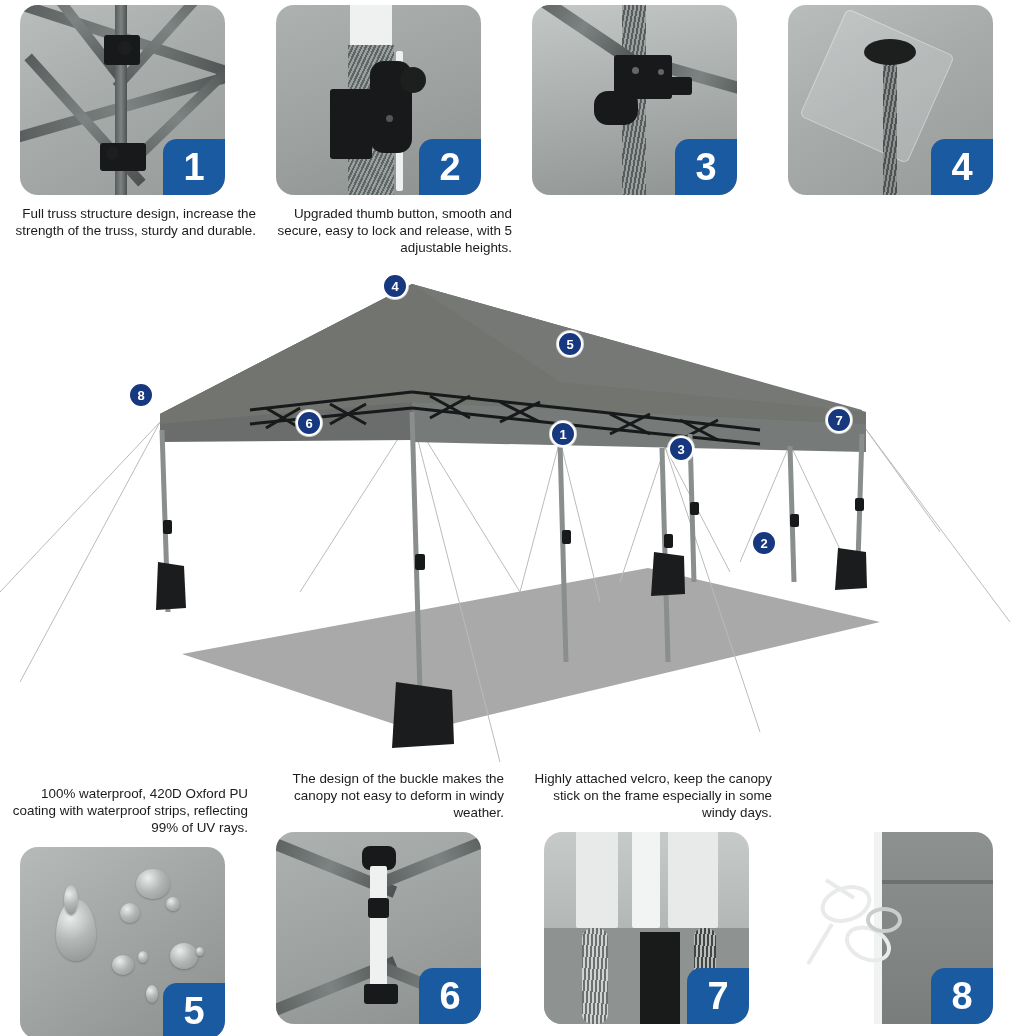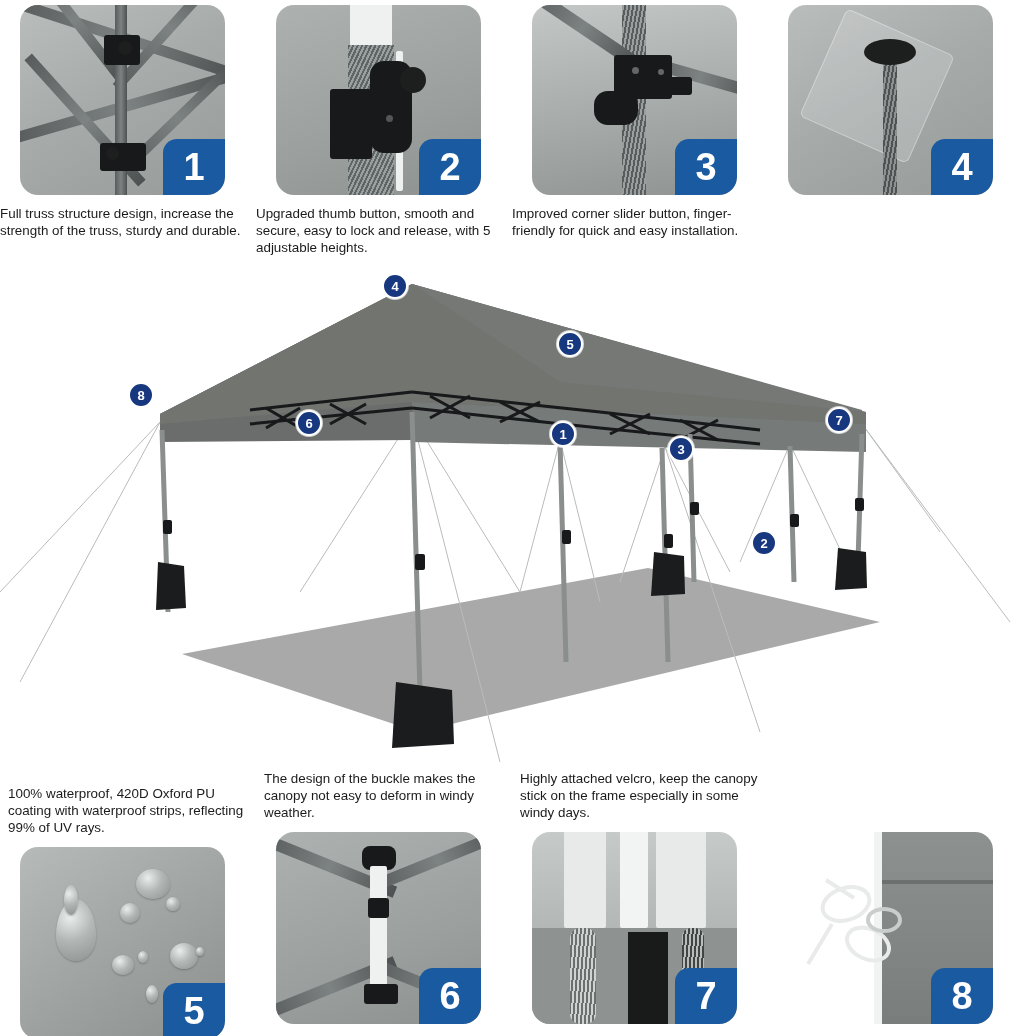--- a/index.html
+++ b/index.html
@@ -7,21 +7,21 @@
        font-family:"Liberation Sans","DejaVu Sans",sans-serif;color:#1a1a1a;}
 
   
   .feature{position:absolute;}
   .photo{position:relative;border-radius:18px;overflow:hidden;background:#9aa0a0;}
   .photo-inner{position:absolute;inset:0;}
   .badge{position:absolute;right:0;bottom:0;width:62px;height:56px;
          background:#1a5aa0;border-bottom-right-radius:18px;border-top-left-radius:14px;
          display:flex;align-items:center;justify-content:center;
          color:#ffffff;font-size:38px;font-weight:bold;line-height:1;}
-  .caption{text-align:left;font-size:13.4px;line-height:1.28;color:#1b1b1b;}
+  .caption{text-align:right;font-size:13.4px;line-height:1.28;color:#1b1b1b;}
 
   
   .top-row{position:absolute;left:0;top:0;width:1024px;height:262px;}
   .top-cell{position:absolute;top:0;width:256px;height:262px;}
   .top-cell .photo{position:absolute;left:20px;top:5px;width:205px;height:190px;}
   .top-cell .caption{position:absolute;left:0;top:205px;width:256px;}
 
   
   .bot-row{position:absolute;left:0;top:770px;width:1024px;height:266px;}
   .bot-cell{position:absolute;top:0;width:256px;height:266px;}
@@ -100,21 +100,20 @@
         <div class="bar" style="left:-14px;top:16px;width:130px;height:13px;transform:rotate(34deg);"></div>
         <div class="bar" style="left:108px;top:66px;width:120px;height:12px;transform:rotate(16deg);"></div>
         <div class="blk" style="left:82px;top:50px;width:58px;height:44px;"></div>
         <div class="blk" style="left:110px;top:72px;width:50px;height:18px;"></div>
         <div class="blk" style="left:62px;top:86px;width:44px;height:34px;border-radius:14px;"></div>
         <div class="knob" style="left:100px;top:62px;width:7px;height:7px;background:#666;"></div>
         <div class="knob" style="left:126px;top:64px;width:6px;height:6px;background:#666;"></div>
       </div>
       <div class="badge">3</div>
     </div>
-    <div class="caption">Improved corner slider button, finger-friendly for quick and easy installation.</div>
   </div>
 
   <div class="top-cell feature" style="left:768px;">
     <div class="photo bg-grey">
       <div class="photo-inner">
         <div style="position:absolute;left:30px;top:22px;width:116px;height:116px;
                     background:rgba(255,255,255,.17);transform:rotate(24deg);border-radius:6px;
                     border:1px solid rgba(255,255,255,.35);"></div>
         <div class="bar" style="left:95px;top:46px;width:14px;height:160px;
              background:repeating-linear-gradient(100deg,#4e5252 0 2px,#8d9291 2px 4px);"></div>
@@ -246,21 +245,21 @@
         <div class="bar" style="left:92px;top:152px;width:140px;height:12px;transform:rotate(22deg);"></div>
         <div class="blk" style="left:86px;top:14px;width:34px;height:24px;border-radius:8px;"></div>
         <div class="wht" style="left:94px;top:34px;width:17px;height:130px;"></div>
         <div class="blk" style="left:92px;top:66px;width:21px;height:20px;"></div>
         <div class="blk" style="left:88px;top:152px;width:34px;height:20px;"></div>
       </div>
       <div class="badge">6</div>
     </div>
   </div>
 
-  <div class="bot-cell feature" style="left:512px;text-decoration:underline;">
+  <div class="bot-cell feature" style="left:524px;text-decoration:underline;">
     <div class="caption">Highly attached velcro, keep the canopy stick on the frame especially in some windy days.</div>
     <div class="photo" style="background:linear-gradient(180deg,#c6cac9,#9fa4a3);">
       <div class="photo-inner">
         <div class="wht" style="left:32px;top:-4px;width:42px;height:100px;background:#e7eae9;"></div>
         <div class="wht" style="left:88px;top:-4px;width:28px;height:100px;background:#f2f4f3;"></div>
         <div class="wht" style="left:124px;top:-4px;width:50px;height:100px;background:#e7eae9;"></div>
         <div style="position:absolute;left:0;top:96px;width:205px;height:96px;background:#8e9392;"></div>
         <div style="position:absolute;left:38px;top:96px;width:26px;height:96px;
              background:repeating-linear-gradient(95deg,#cfd3d2 0 2px,#6b706f 2px 4px);border-radius:10px;"></div>
         <div style="position:absolute;left:96px;top:100px;width:40px;height:92px;background:#191b1b;"></div>

